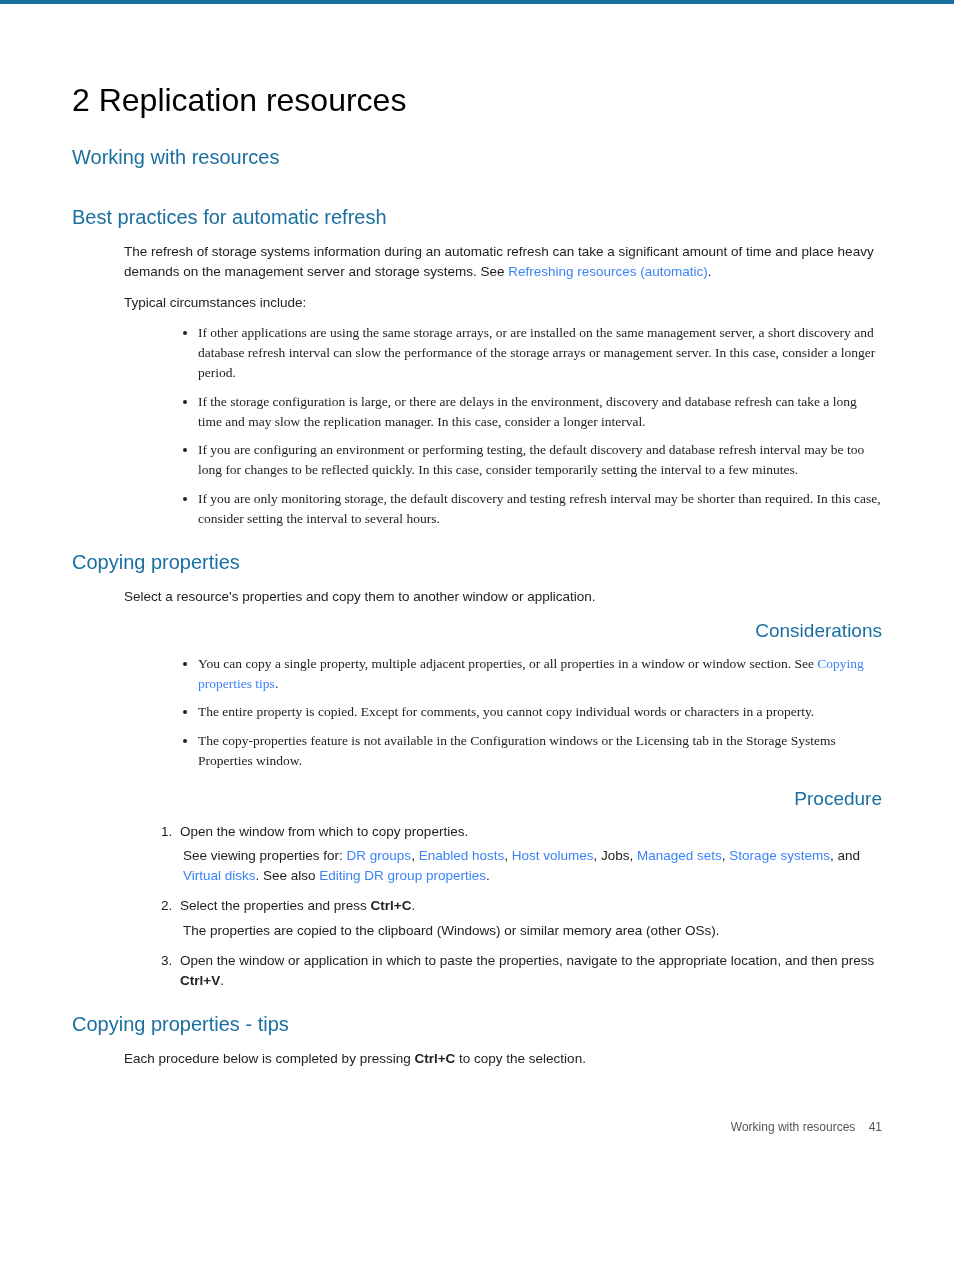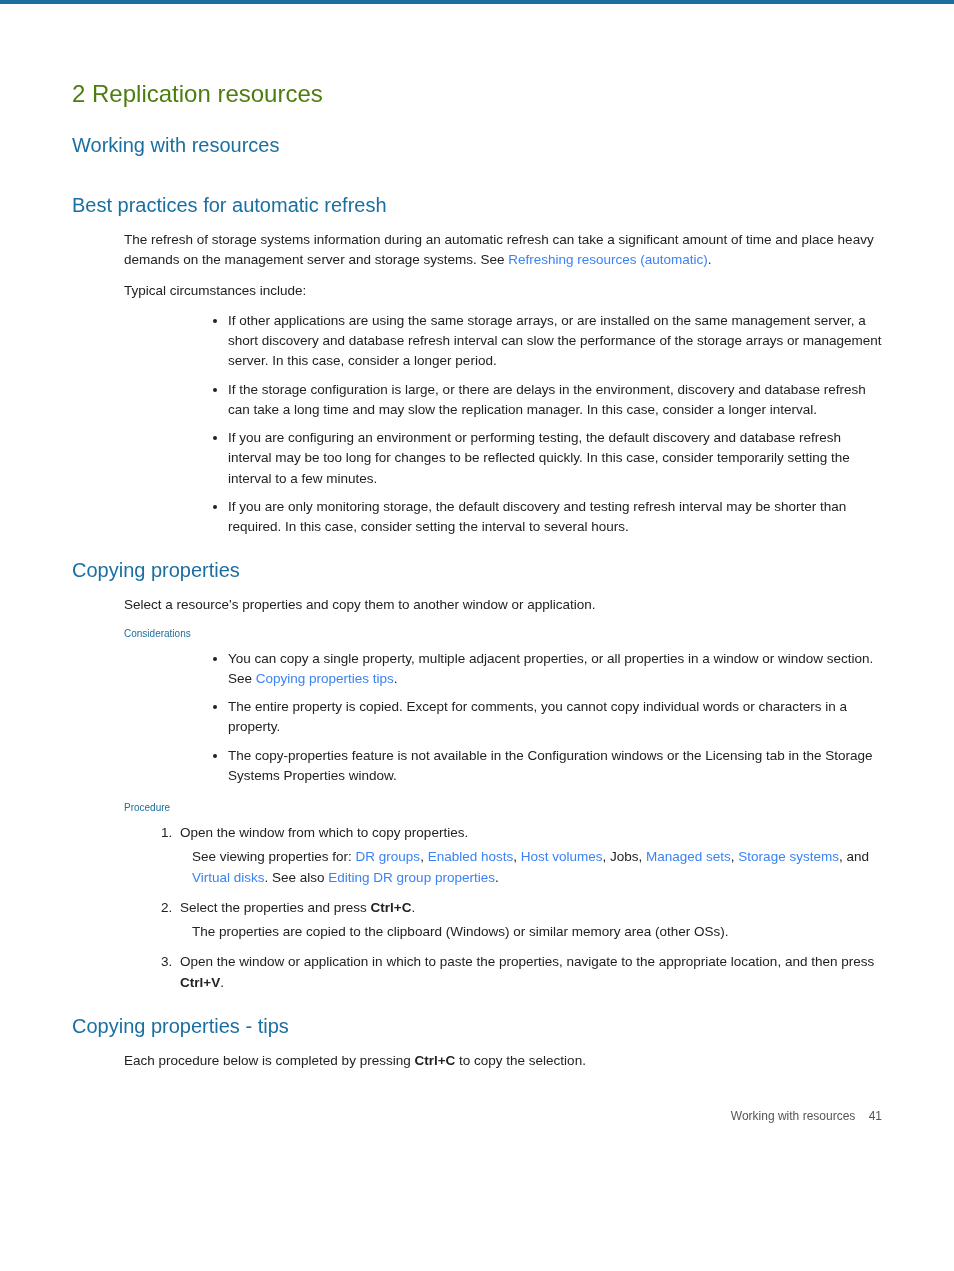--- a/index.html
+++ b/index.html
@@ -16,77 +16,79 @@
     .page {
       padding: 40px 72px 60px 72px;
       position: relative;
     }
     .top-border {
       height: 4px;
       background: #1a6fa0;
       margin-bottom: 32px;
     }
     h1.chapter-title {
-      font-size: 24px;
+      font-size: 32px;
       font-weight: normal;
-      color: #4d7c0f;
+      color: #000000;
       margin-bottom: 18px;
     }
     h2.section-title {
       font-size: 20px;
       font-weight: normal;
       color: #1a6fa0;
       margin-bottom: 30px;
     }
     h3.subsection-title {
       font-size: 20px;
       font-weight: normal;
       color: #1a6fa0;
       margin-bottom: 10px;
     }
     h4.sub-subsection-title {
-      font-size: 10px;
+      font-size: 19px;
       font-weight: normal;
       color: #1a6fa0;
       margin-bottom: 8px;
+      text-align: right;
     }
     .indent {
       margin-left: 52px;
     }
     p {
       margin-bottom: 10px;
     }
     a, .link {
       color: #3b82f6;
       text-decoration: none;
     }
     ul.bullet-list {
-      margin-left: 104px;
+      margin-left: 74px;
       margin-bottom: 10px;
+      font-family: Liberation Serif, serif;
     }
     ul.bullet-list li {
       list-style-type: disc;
       margin-bottom: 8px;
     }
     ol.numbered-list {
       margin-left: 52px;
       margin-bottom: 10px;
     }
     ol.numbered-list li {
       margin-bottom: 10px;
       padding-left: 4px;
     }
     ol.numbered-list li .sub-para {
       margin-top: 4px;
-      margin-left: 12px;
+      margin-left: 3px;
     }
     .bold { font-weight: bold; }
     .footer {
       position: absolute;
-      bottom: 24px;
+      bottom: 12px;
       right: 72px;
       font-size: 12px;
       color: #555;
     }
     .section-block {
       margin-bottom: 18px;
     }
     .sub-section-block {
       margin-bottom: 14px;
     }

